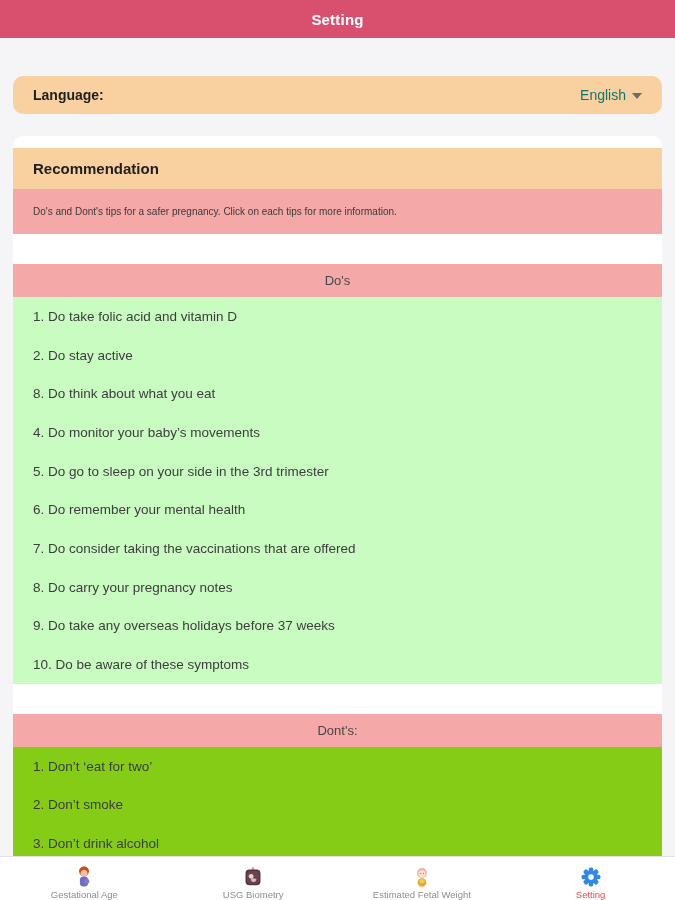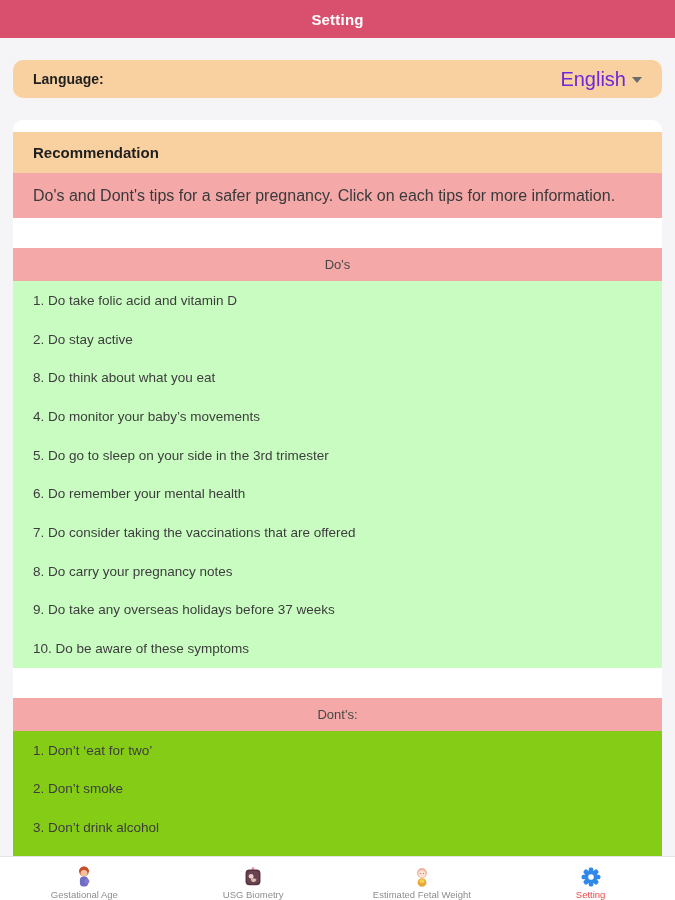--- a/index.html
+++ b/index.html
@@ -9,48 +9,48 @@
     background:#f5f5f7;
     position:relative;
   }
   
   .appbar {
     height:38px; background:#d9506f;
     display:flex; align-items:center; justify-content:center;
   }
   .appbar .title { color:#ffffff; font-weight:bold; font-size:15px; letter-spacing:.2px; }
 
-  .page { padding:0 13px; }
+  .page { padding:16px 13px; }
 
   
   .lang-card {
     margin-top:22px; height:38px; background:#f9d1a0; border-radius:10px;
     display:flex; align-items:center; justify-content:space-between;
     padding:0 20px;
   }
   .lang-label { font-weight:bold; font-size:14px; color:#1f1f1f; }
   .lang-select { display:flex; align-items:center; gap:6px; cursor:pointer; }
-  .lang-value { font-size:20px; color:#6d28d9; }
+  .lang-value { font-size:14px; color:#0f766e; }
   .caret-down {
     width:0; height:0; border-left:5px solid transparent; border-right:5px solid transparent;
     border-top:6px solid #6b6b6b; margin-top:2px;
   }
 
   
   .rec-card {
     margin-top:22px; height:736px; border-radius:10px 10px 0 0; overflow:hidden;
     background:#ffffff;
   }
   .rec-header {
     height:41px; background:#f9d1a0; display:flex; align-items:center; padding:0 20px;margin-top:12px;
   }
   .rec-header span { font-weight:bold; font-size:15px; color:#1f1f1f; }
   .rec-intro {
     height:45px; background:#f5a8a8; display:flex; align-items:center; padding:0 20px;
-    font-size:16px; color:#3a3a3a;
+    font-size:10px; color:#3a3a3a;
   }
   .gap-row { height:30px; background:#ffffff; }
   .section-bar {
     height:33px; background:#f5a8a8; display:flex; align-items:center; justify-content:center;
     font-size:13px; color:#474747;
   }
   .list-green { background:#c9fcc1; }
   .list-tan   { background:#84cc16; }
   .tip-item {
     height:38.7px; display:flex; align-items:center; padding:0 20px;

